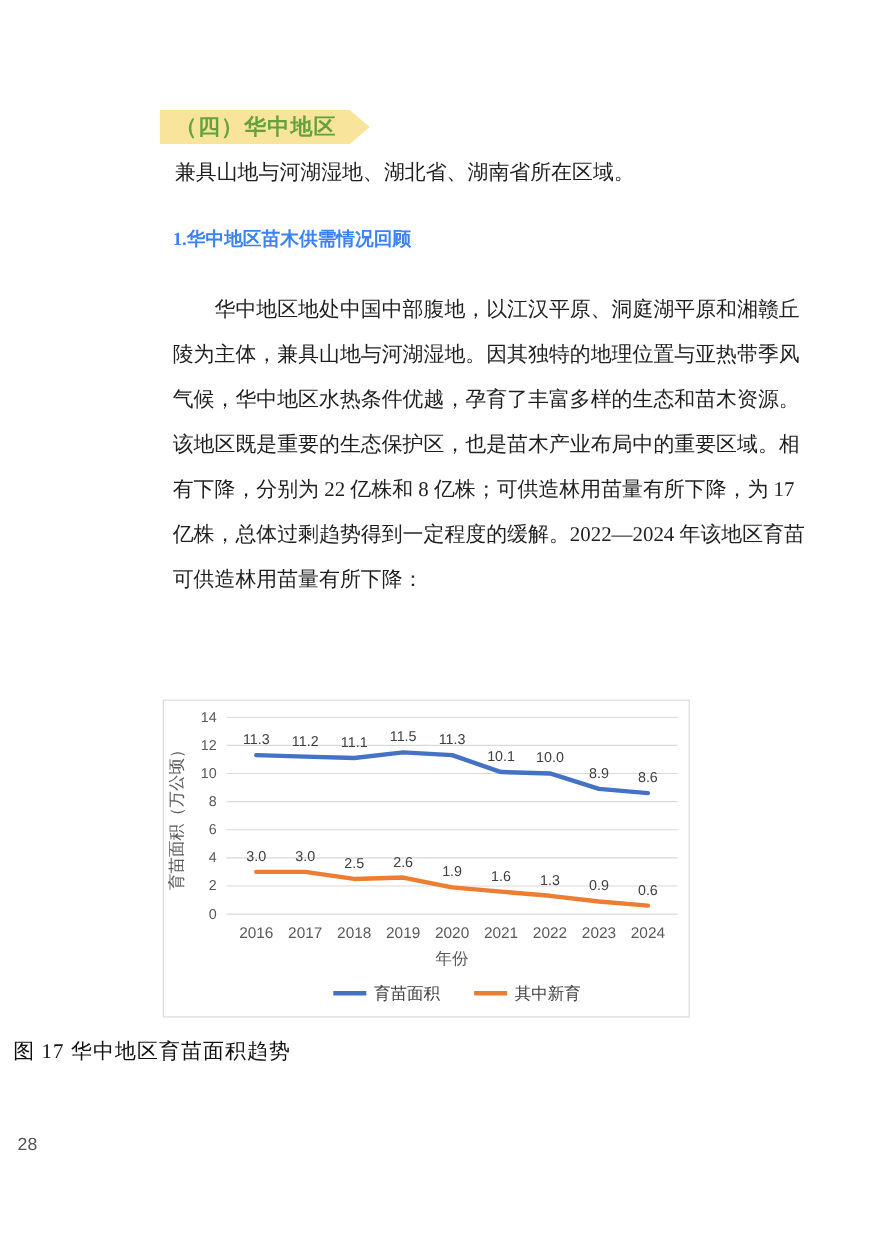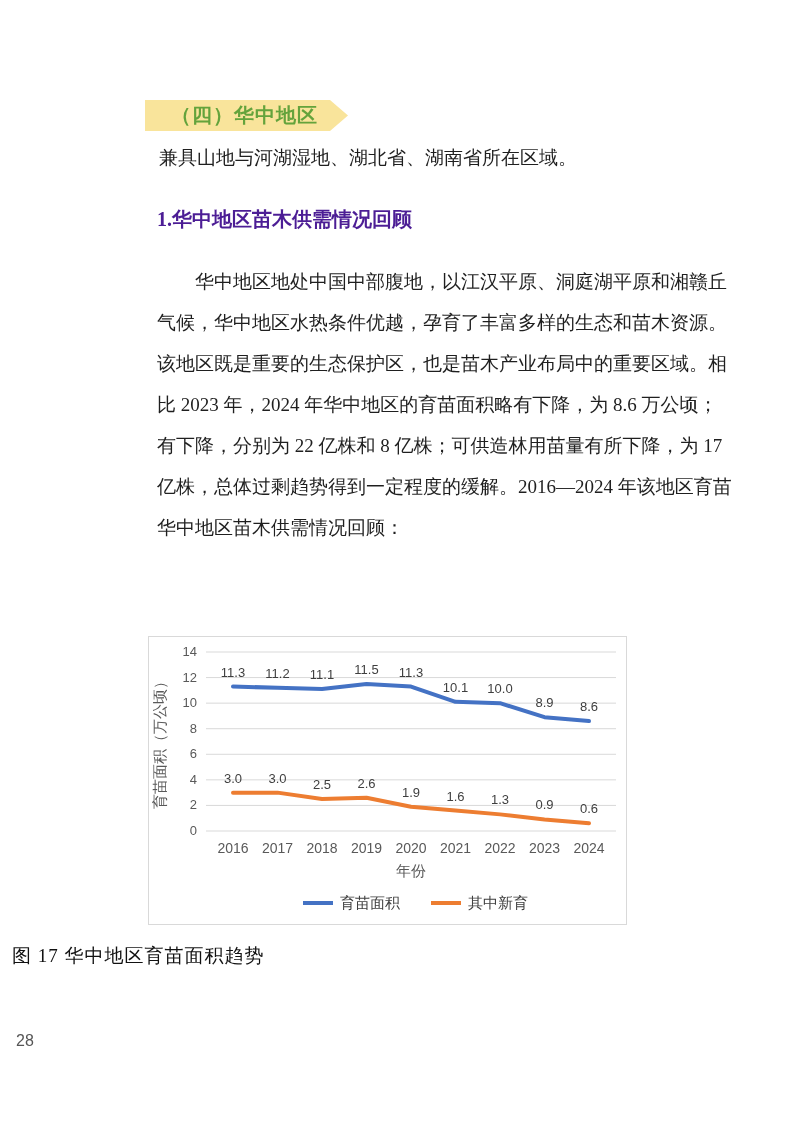--- a/index.html
+++ b/index.html
@@ -15,29 +15,28 @@
   .banner {
     position:absolute; left:145px; top:100px; height:31px;
     display:flex; align-items:center;
     padding:0 30px 0 14px;
     background:#F9E49B;
     clip-path:polygon(0 0, calc(100% - 18px) 0, 100% 50%, calc(100% - 18px) 100%, 0 100%);
   }
   .banner .heading-text {
     font-size:20px; font-weight:bold; color:#64A33C;
     letter-spacing:1px;
-    margin-left:12px;
   }
   .intro {
     position:absolute; left:159px; top:144px;
     font-size:19px; line-height:27px;
   }
   .subheading {
     position:absolute; left:157px; top:206px;
-    font-size:20px; font-weight:bold; color:#4c1d95;
+    font-size:17px; font-weight:bold; color:#3b82f6;
   }
   .body-para {
     position:absolute; left:117px; top:261px; width:576px;margin-left:40px;
   }
   .body-para .line {
     font-size:19px; line-height:41px; height:41px;
     white-space:nowrap; color:#1f1f1f;
   }
   .body-para .line.first { text-indent:38px; }
   .chart-box {
@@ -73,26 +72,26 @@
   <div class="banner">
     <span class="heading-text">（四）华中地区</span>
   </div>
 
   <p class="intro">兼具山地与河湖湿地、湖北省、湖南省所在区域。</p>
 
   <h3 class="subheading">1.华中地区苗木供需情况回顾</h3>
 
   <div class="body-para" id="body-para">
       <div class="line first">华中地区地处中国中部腹地，以江汉平原、洞庭湖平原和湘赣丘</div>
+      <div class="line">陵为主体，兼具山地与河湖湿地。因其独特的地理位置与亚热带季风</div>
       <div class="line">气候，华中地区水热条件优越，孕育了丰富多样的生态和苗木资源。</div>
       <div class="line">该地区既是重要的生态保护区，也是苗木产业布局中的重要区域。相</div>
-      <div class="line">比 2023 年，2024 年华中地区的育苗面积略有下降，为 8.6 万公顷；</div>
       <div class="line">有下降，分别为 22 亿株和 8 亿株；可供造林用苗量有所下降，为 17</div>
-      <div class="line">亿株，总体过剩趋势得到一定程度的缓解。2016—2024 年该地区育苗</div>
-      <div class="line last">华中地区苗木供需情况回顾：</div>
+      <div class="line">亿株，总体过剩趋势得到一定程度的缓解。2022—2024 年该地区育苗</div>
+      <div class="line last">可供造林用苗量有所下降：</div>
     </div>
 
   <div class="chart-box">
     <svg id="chart-svg" width="477" height="287" viewBox="0 0 477 287">
         <g>
           <line x1="57" y1="194" x2="467" y2="194" stroke="#D9D9D9" stroke-width="1"></line>
           <line x1="57" y1="168.42857142857144" x2="467" y2="168.42857142857144" stroke="#D9D9D9" stroke-width="1"></line>
           <line x1="57" y1="142.85714285714286" x2="467" y2="142.85714285714286" stroke="#D9D9D9" stroke-width="1"></line>
           <line x1="57" y1="117.28571428571429" x2="467" y2="117.28571428571429" stroke="#D9D9D9" stroke-width="1"></line>
           <line x1="57" y1="91.71428571428572" x2="467" y2="91.71428571428572" stroke="#D9D9D9" stroke-width="1"></line>

